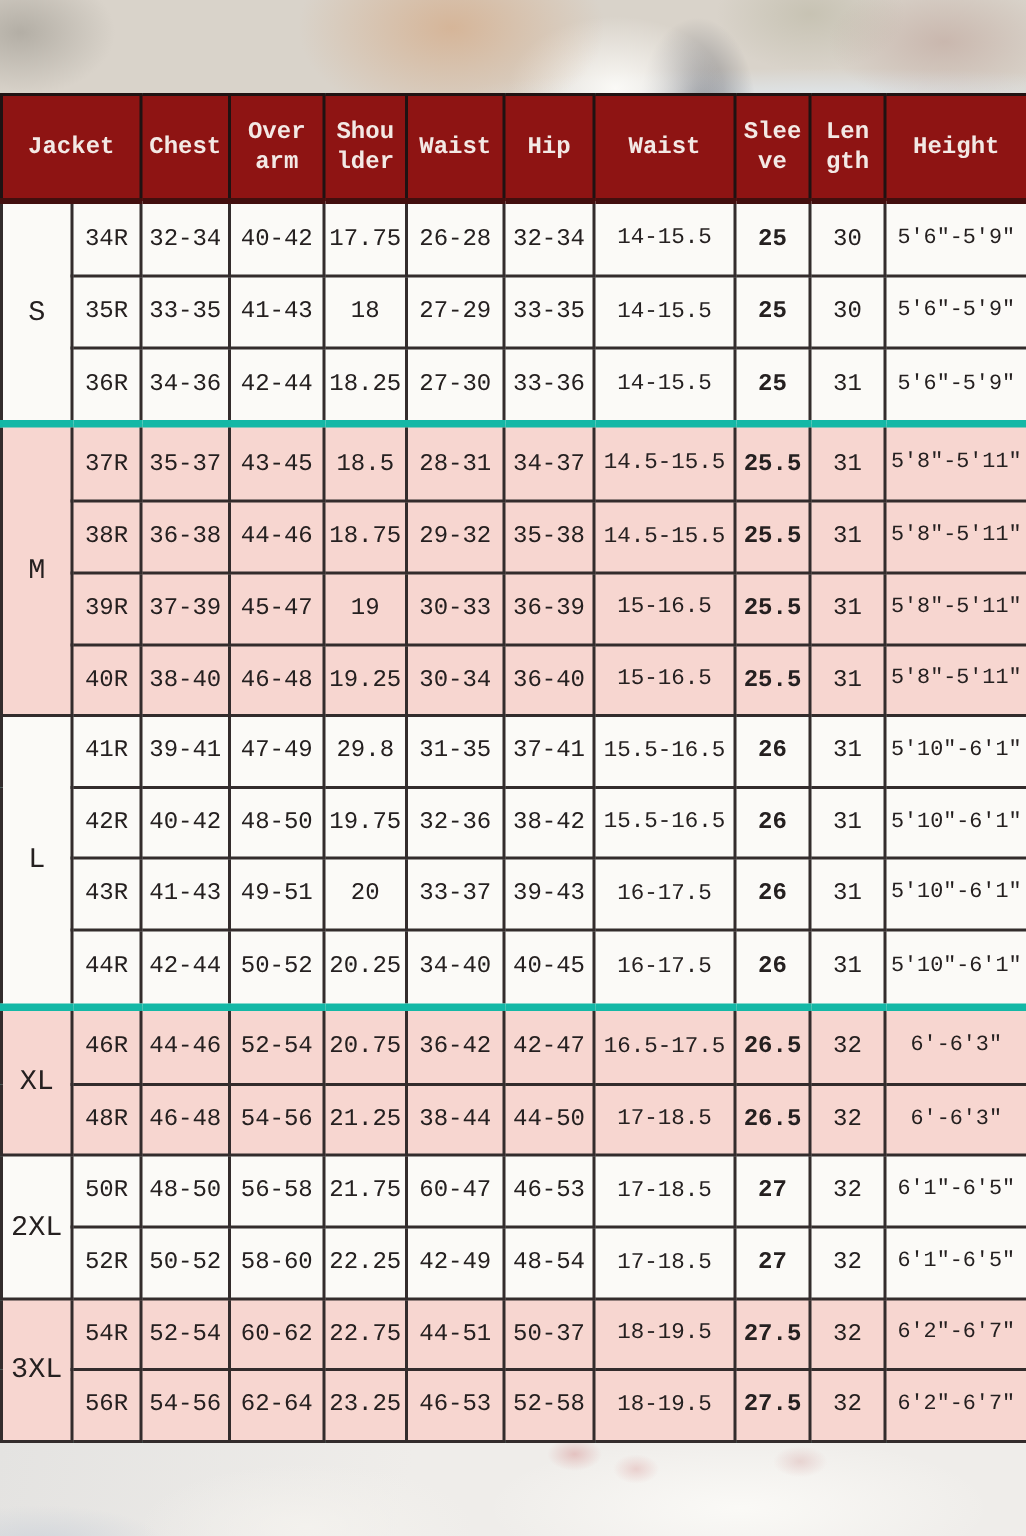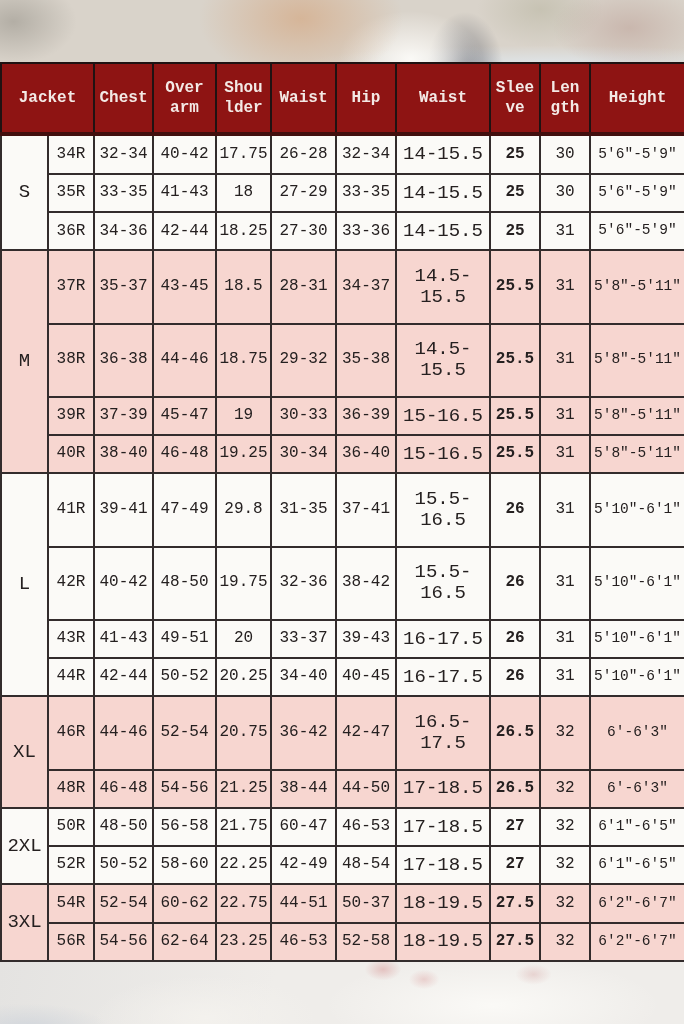--- a/index.html
+++ b/index.html
@@ -41,24 +41,24 @@
     background:#8e1413;color:#f3e9e5;font-weight:bold;font-size:16px;
     line-height:1.25;border:2px solid #1f1212;border-bottom:4px solid #420f0e;
     height:66px;padding:1px 2px;text-align:center;vertical-align:middle;
   }
   .size-chart td{
     border:2px solid #332c2c;text-align:center;vertical-align:middle;
     font-size:16px;color:#252020;padding:0 1px;line-height:1.1;
   }
   tr.white td{background:#fbfaf7;}
   tr.pink  td{background:#f7d6d0;}
-  tr.thick-top td{border-top:1px solid #14b8a6;}
+  tr.thick-top td{border-top:5px solid #14b8a6;}
   td.group-cell{font-size:19px;}
   td.c7{font-weight:bold;}          
-  td.c6{font-size:19px;}            
+  td.c6{font-size:15px;}            
   td.c9{font-size:14.5px;}          
 </style>
 </head>
 <body>
 
 <div class="stage">
   <div class="photo-top"></div>
 
   <table class="size-chart">
     <colgroup>

